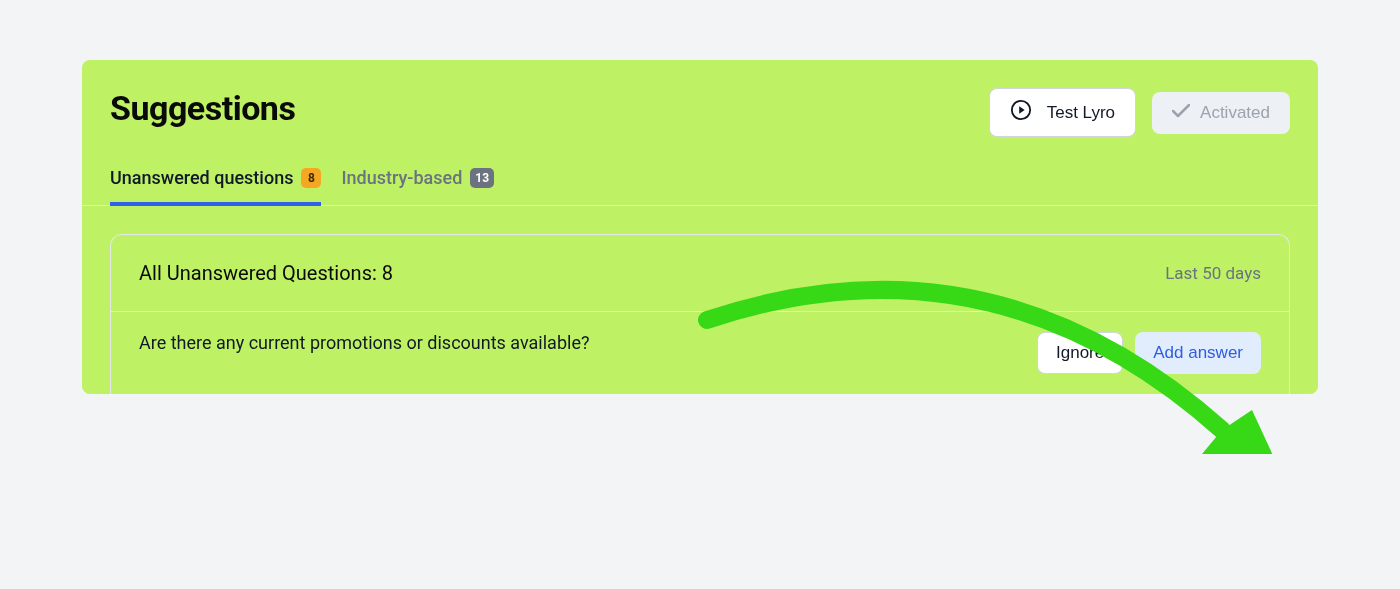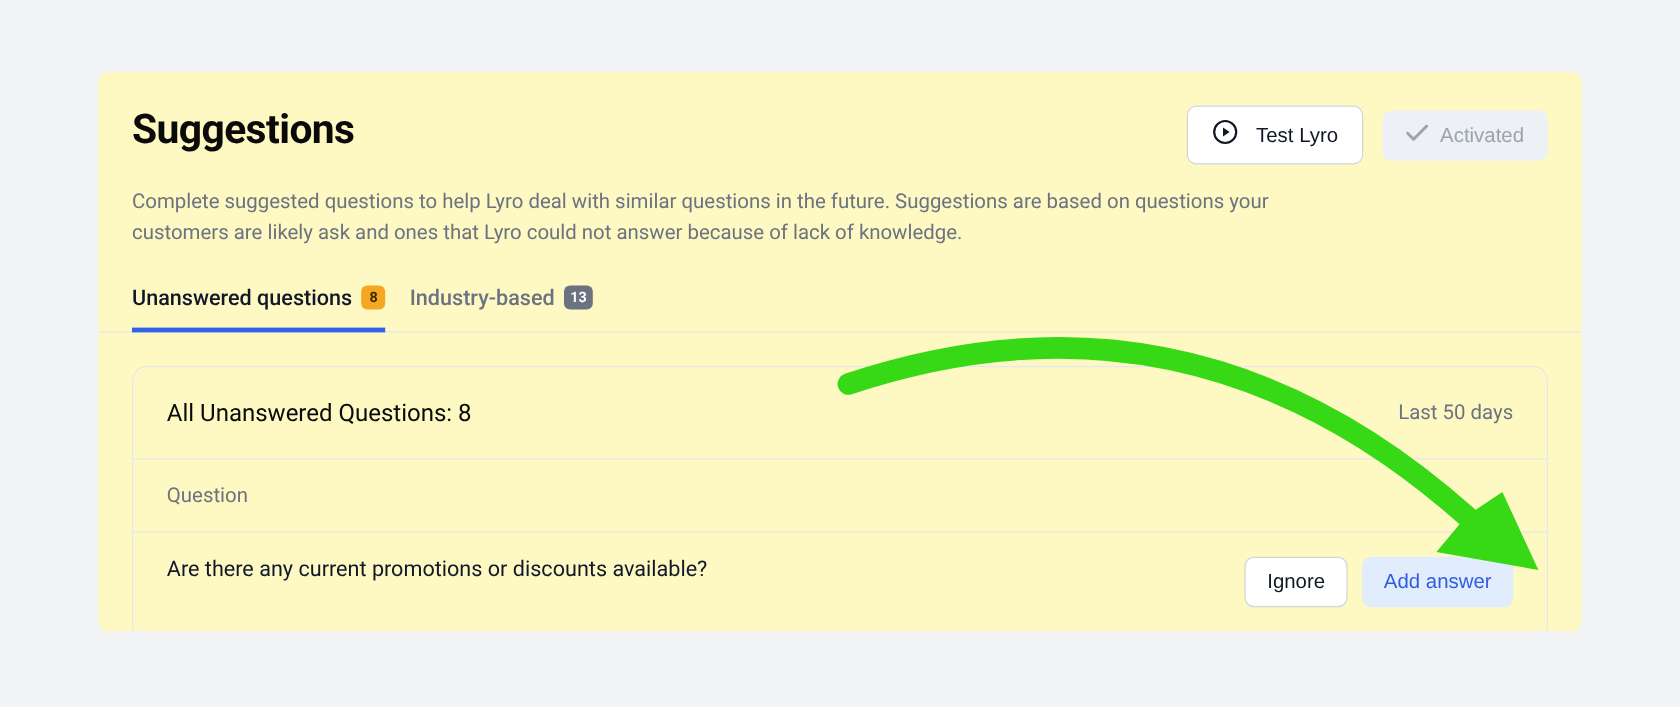--- a/index.html
+++ b/index.html
@@ -6,21 +6,21 @@
       margin: 0;
       padding: 0;
       box-sizing: border-box;
     }
     body {
       font-family: -apple-system, BlinkMacSystemFont, "Segoe UI", Roboto, Helvetica, Arial, sans-serif;
       background: #f3f4f6;
       padding: 60px 82px;
     }
     .card {
-      background: #fef9c3;
+      background: #bef264;
       border-radius: 8px;
       padding: 28px 0 0 0;
       position: relative;
     }
     .header-row {
       display: flex;
       justify-content: space-between;
       align-items: flex-start;
       padding: 0 28px;
     }
@@ -213,39 +213,37 @@
         <span>
           <svg class="check-icon" viewBox="0 0 18 14" fill="none" stroke="#9ca3af" stroke-width="2.5" stroke-linecap="round" stroke-linejoin="round">
             <polyline points="1,7 6,12 17,1"></polyline>
           </svg>
         </span>
         <span>Activated</span>
       </button>
     </div>
   </div>
 
-  <p class="description">Complete suggested questions to help Lyro deal with similar questions in the future. Suggestions are based on questions your customers are likely ask and ones that Lyro could not answer because of lack of knowledge.</p>
 
   <div class="tabs">
     <div class="tab active">
       <span>Unanswered questions</span>
       <span class="badge badge-orange">8</span>
     </div>
     <div class="tab">
       <span>Industry-based</span>
       <span class="badge badge-gray">13</span>
     </div>
   </div>
 
   <div class="panel">
     <div class="panel-header">
       <div class="panel-title">All Unanswered Questions: 8</div>
       <div class="panel-meta">Last 50 days</div>
     </div>
-    <div class="column-header">Question</div>
     <div class="question-row">
       <div class="question-text">Are there any current promotions or discounts available?</div>
       <div class="row-actions">
         <button class="btn-ignore">Ignore</button>
         <button class="btn-add">Add answer</button>
       </div>
     </div>
   </div>
 
   <svg class="arrow-overlay" viewBox="0 0 640 260">

